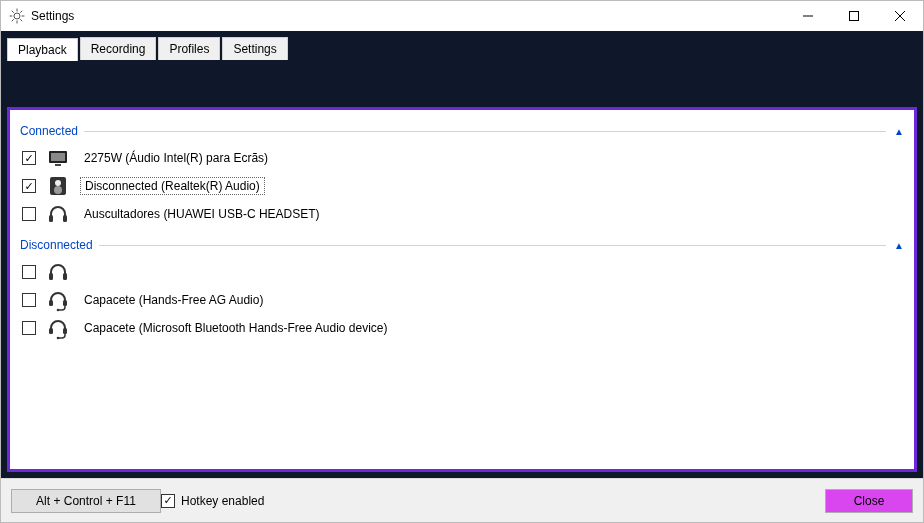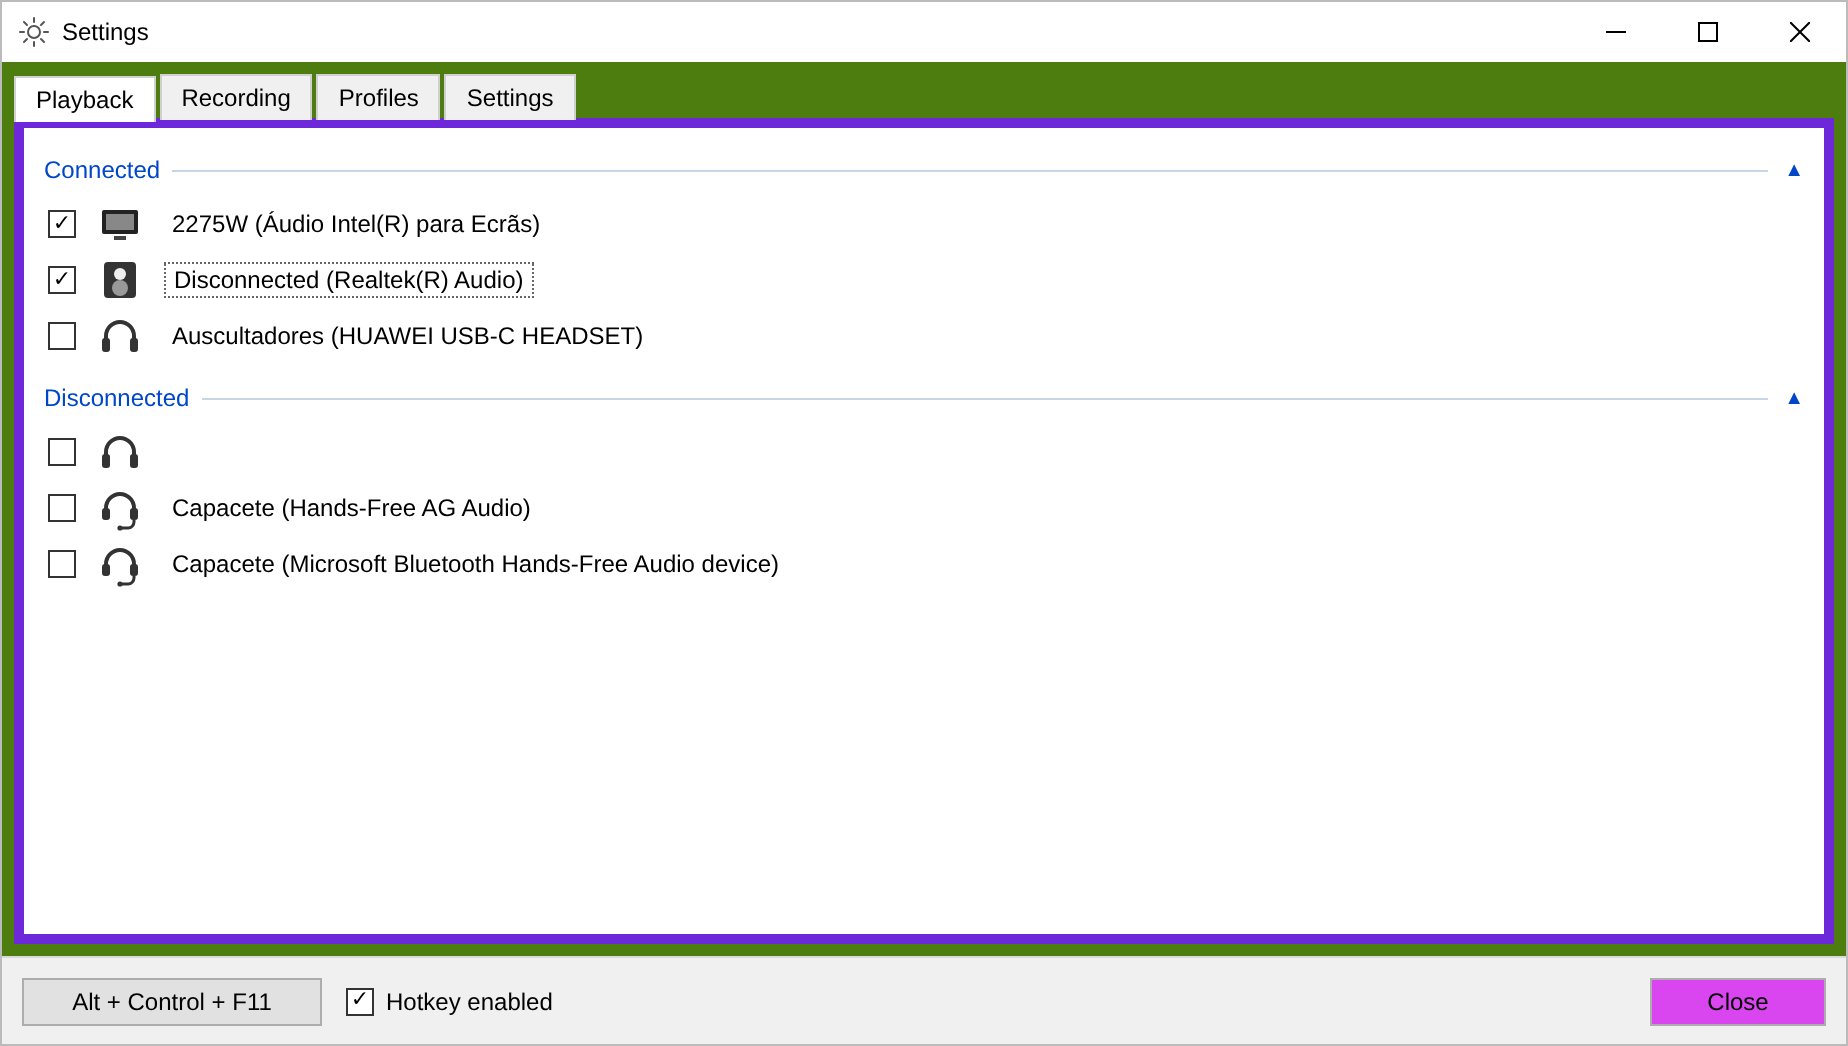--- a/index.html
+++ b/index.html
@@ -28,24 +28,25 @@
     }
     .titlebar .title { flex: 0 0 auto; }
     .titlebar .spacer { flex: 1; }
     .win-btn {
       width: 46px; height: 30px;
       display: flex; align-items: center; justify-content: center;
       font-family: "Segoe UI Symbol", sans-serif;
     }
     .content-area {
       flex: 1;
-      background: #4d7c0f;
+      background: #0f172a;
       padding: 6px;
       display: flex;
       flex-direction: column;
+      gap: 48px;
     }
     .tab-strip {
       display: flex;
       gap: 2px;
       position: relative;
       z-index: 2;
     }
     .tab {
       padding: 4px 10px;
       background: #f0f0f0;
@@ -55,21 +56,21 @@
     }
     .tab.active {
       background: #fff;
       border-color: #d0d0d0;
       position: relative;
       top: 1px;
     }
     .tab-panel {
       flex: 1;
       background: #fff;
-      border: 5px solid #6d28d9;
+      border: 3px solid #6d28d9;
       padding: 8px 10px 10px 10px;
       overflow: auto;
       margin-top: -1px;
     }
     .group-header {
       display: flex;
       align-items: center;
       color: #0046c8;
       margin: 6px 0 6px 0;
       cursor: default;
@@ -111,21 +112,20 @@
     .dev-label.selected {
       border: 1px dotted #666;
     }
     .footer {
       height: 44px;
       background: #f0f0f0;
       border-top: 1px solid #d9d9d9;
       display: flex;
       align-items: center;
       padding: 0 10px;
-      gap: 12px;
     }
     .hotkey-input {
       width: 150px;
       height: 24px;
       border: 1px solid #adadad;
       background: #e1e1e1;
       display: flex;
       align-items: center;
       justify-content: center;
       font-size: 12px;

